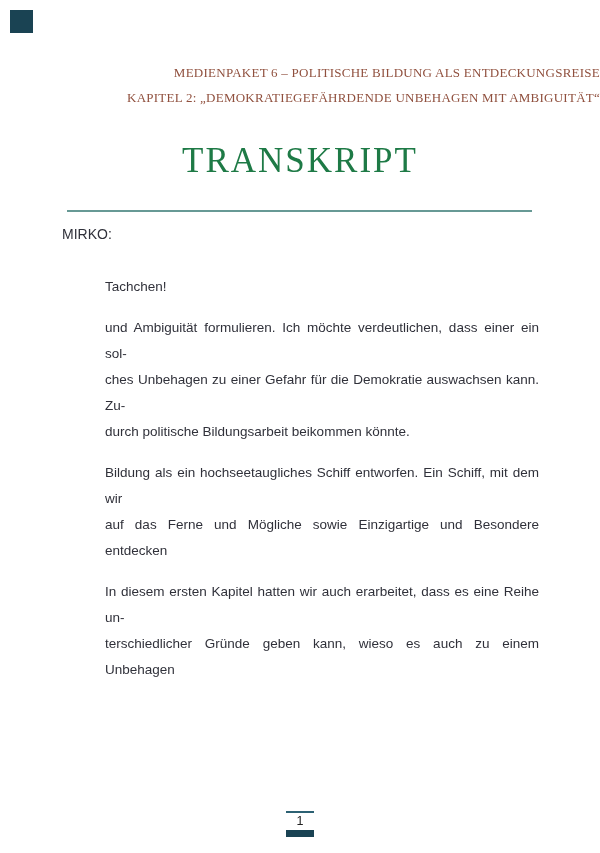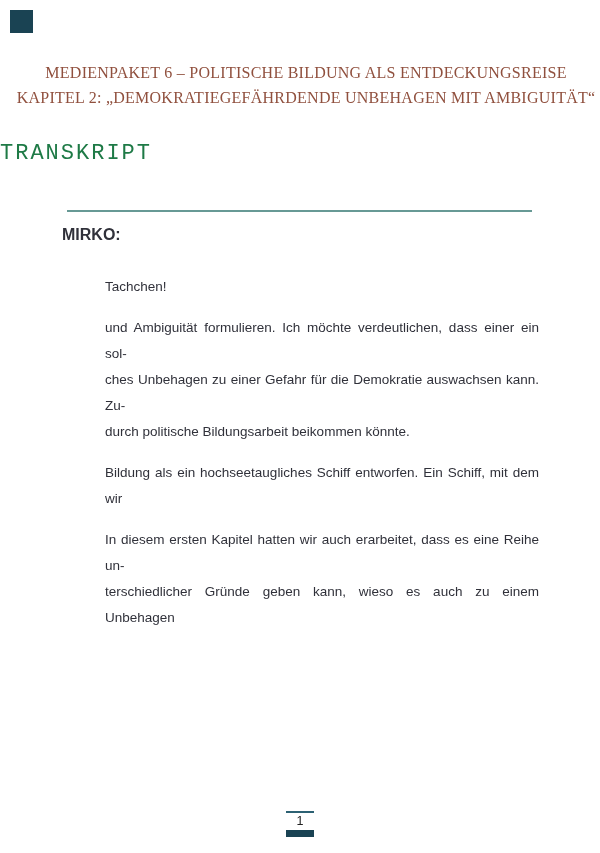--- a/index.html
+++ b/index.html
@@ -19,46 +19,45 @@
     color:var(--body-text);
     overflow:hidden;
   }
   .corner-square{
     position:absolute;left:10px;top:10px;
     width:23px;height:23px;
     background:var(--accent-dark-teal);
   }
   .doc-header{
     position:absolute;top:60px;left:12px;right:0;
-    text-align:center;
+    text-align:right;
     font-family:"Liberation Serif",serif;
     color:var(--header-text);
-    font-size:16px;
+    font-size:13px;
     letter-spacing:0.25px;
     line-height:25px;
     font-weight:400;
   }
   .doc-title{
     position:absolute;top:141px;left:0;right:0;
-    text-align:left;
-    font-family:Liberation Mono, monospace;
+    text-align:center;
+    font-family:Liberation Serif, serif;
     color:var(--title-green);
-    font-size:22px;
+    font-size:35px;
     font-weight:400;
     letter-spacing:2px;
   }
   .title-divider{
     position:absolute;top:210px;left:67px;
     width:465px;height:2px;border:none;
     background:var(--divider);
   }
   .speaker-label{
     position:absolute;top:226px;left:62px;
-    font-size:16px;
-    font-weight:bold;
+    font-size:14px;
   }
   .transcript-body{
     position:absolute;top:259px;left:105px;
     width:434px;
     font-size:13.5px;
     line-height:26px;
   }
   .paragraph{margin-bottom:8px;margin-top:15px;}
   .line{text-align:justify;text-align-last:justify;}
   .line.last{text-align-last:left;}
@@ -100,20 +99,21 @@
     <div class="paragraph">
       <div class="line last">Tachchen!</div>
     </div>
     <div class="paragraph">
       <div class="line">und Ambiguität formulieren. Ich möchte verdeutlichen, dass einer ein sol-</div>
       <div class="line">ches Unbehagen zu einer Gefahr für die Demokratie auswachsen kann. Zu-</div>
       <div class="line last">durch politische Bildungsarbeit beikommen könnte.</div>
     </div>
     <div class="paragraph">
       <div class="line">Bildung als ein hochseetaugliches Schiff entworfen. Ein Schiff, mit dem wir</div>
+      <div class="line">auf das Ferne und Mögliche sowie Einzigartige und Besondere entdecken</div>
     </div>
     <div class="paragraph">
       <div class="line">In diesem ersten Kapitel hatten wir auch erarbeitet, dass es eine Reihe un-</div>
       <div class="line">terschiedlicher Gründe geben kann, wieso es auch zu einem Unbehagen</div>
     </div>
   </div>
 
 <div class="page-footer">
   <div class="footer-rule-thin"></div>
   <div class="page-number">1</div>

